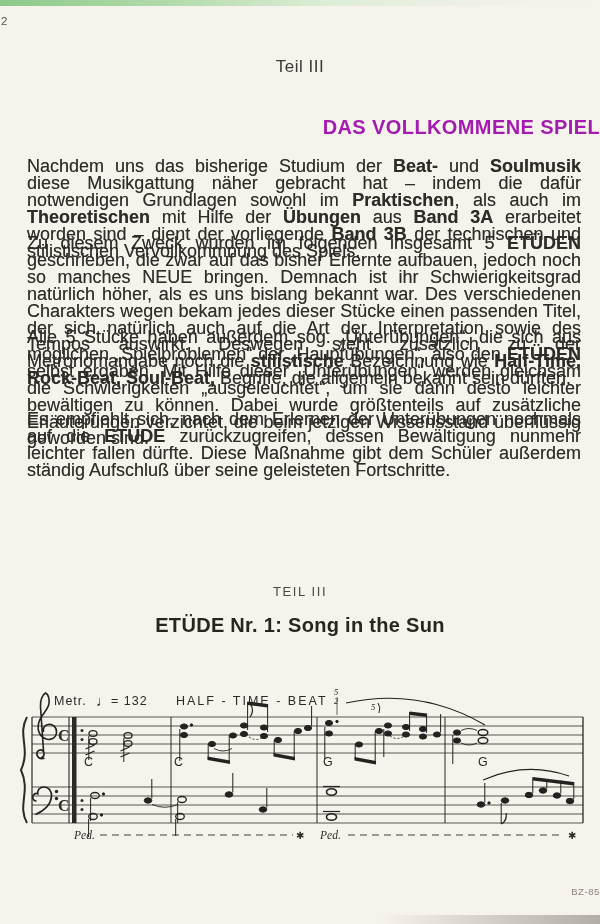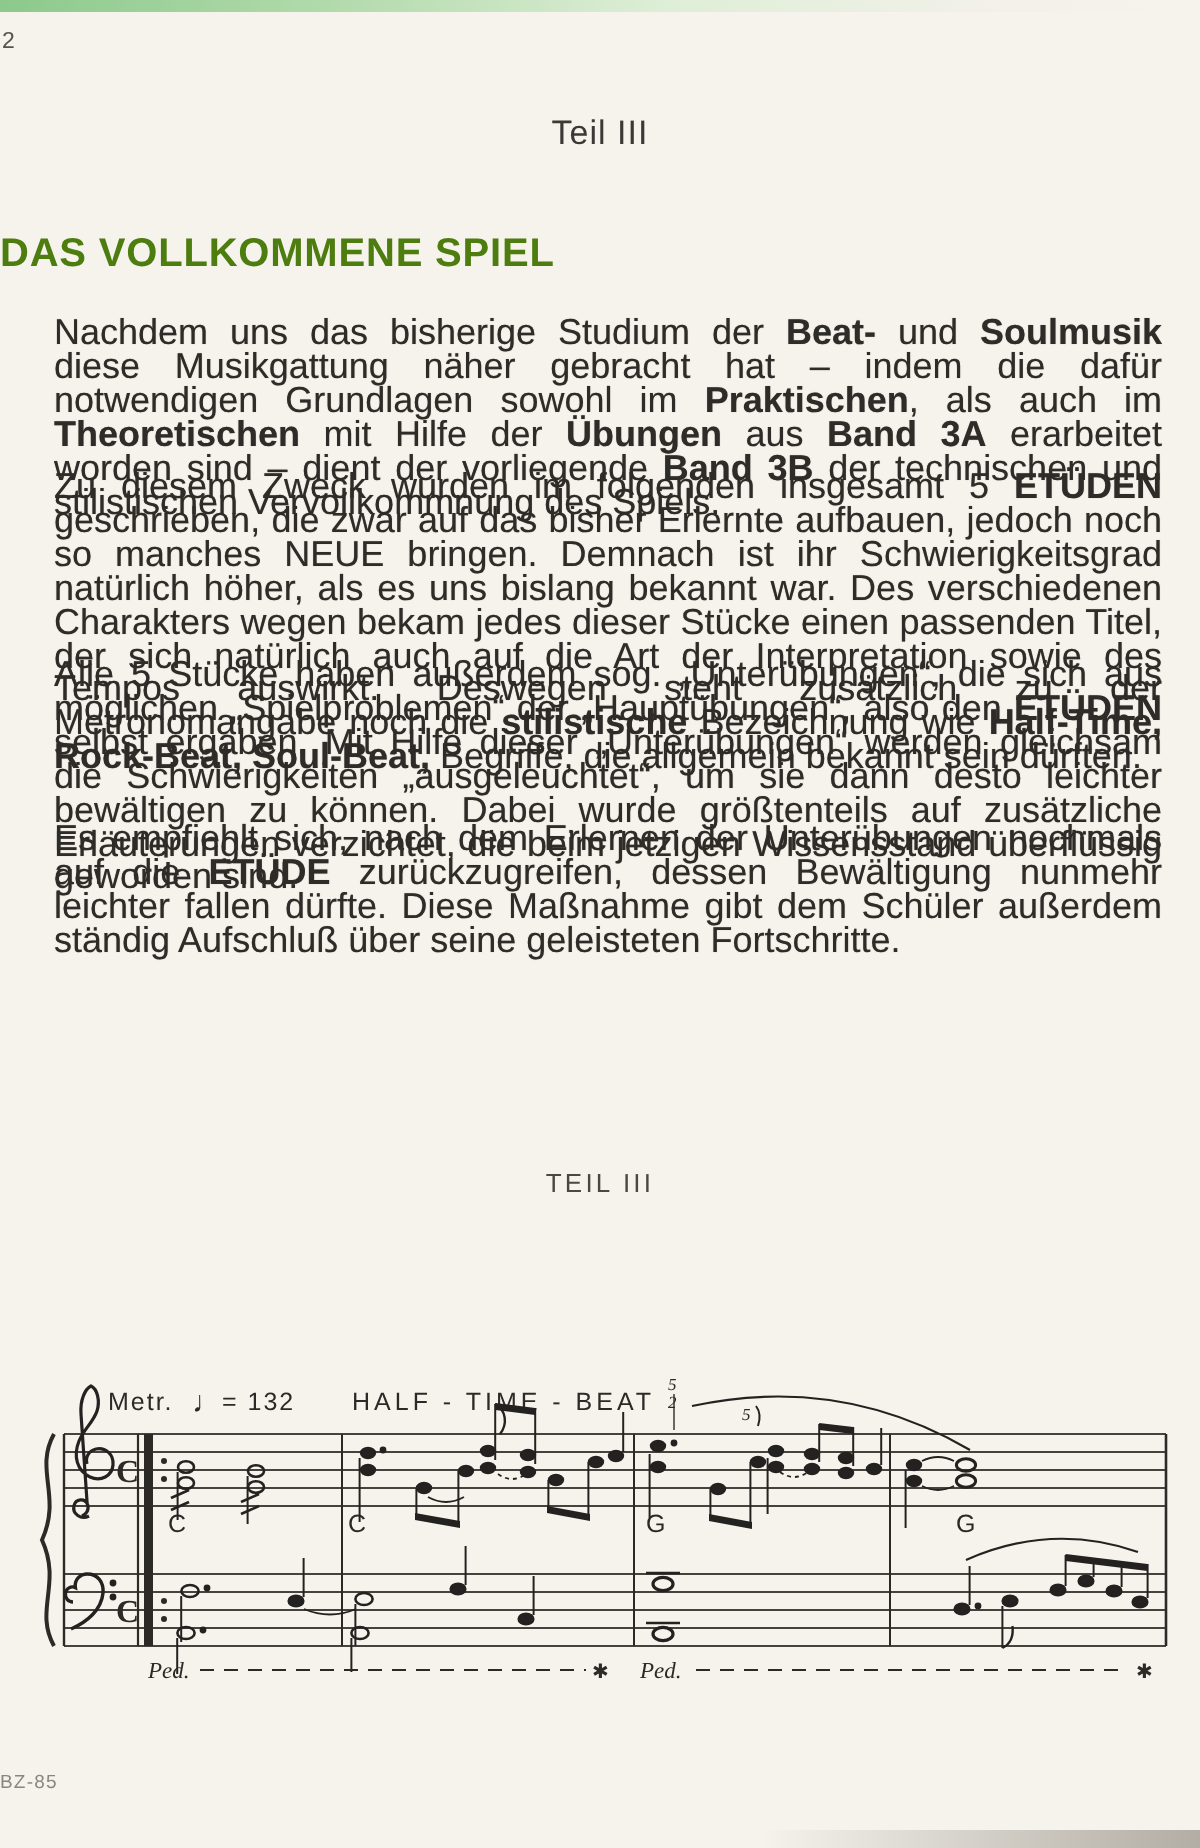--- a/index.html
+++ b/index.html
@@ -8,35 +8,35 @@
     background:#f6f3ec;overflow:hidden;
     font-family:"Liberation Sans",sans-serif;color:#2e2c28;
   }
   .scan-strip-top{position:absolute;top:0;left:0;right:0;height:6px;
     background:linear-gradient(to right,#8cc98b 0%,#b5dcae 30%,#ddeed6 55%,#f2f1e8 82%,#f6f3ec 100%);}
   .scan-smudge-bottom{position:absolute;right:0;bottom:0;width:220px;height:9px;
     background:linear-gradient(to left,rgba(110,104,94,.5),rgba(110,104,94,0));}
   .page-number{position:absolute;top:15px;left:1px;font-size:11.5px;color:#55534e;}
   .h-teil-top{position:absolute;top:57px;left:0;right:0;text-align:center;
     font-size:17px;font-weight:400;color:#3a3936;letter-spacing:.5px;}
-  .h-main{position:absolute;top:116px;left:0;right:0;text-align:left;
-    font-size:20px;font-weight:700;color:#4d7c0f;letter-spacing:.4px;}
+  .h-main{position:absolute;top:116px;left:0;right:0;text-align:right;
+    font-size:20px;font-weight:700;color:#a21caf;letter-spacing:.4px;}
   .body-text p{
     position:absolute;left:27px;width:554px;margin:0;
     font-size:18px;line-height:16.9px;text-align:justify;
     color:#2e2c28;text-shadow:0 0 .4px rgba(45,43,38,.5);
   }
   .p1{top:158px;} .p2{top:235px;} .p3{top:329px;} .p4{top:411px;}
   .h-teil-mid{position:absolute;top:584px;left:0;right:0;text-align:center;
     font-size:13px;font-weight:400;color:#4a4843;letter-spacing:1.6px;}
   .h-etude{position:absolute;top:614px;left:0;right:0;text-align:center;
     font-size:20px;font-weight:700;color:#26251f;letter-spacing:.3px;}
   .music-wrap{position:absolute;top:685px;left:0;width:551px;height:200px;}
   .music-wrap svg{display:block;width:600px;height:200px;}
-  .footer-code{position:absolute;top:886px;left:0;right:0;text-align:left;
+  .footer-code{position:absolute;top:886px;left:0;right:0;text-align:right;
     font-size:9.5px;color:#8a867e;letter-spacing:.6px;}
   svg text{fill:#2b2a27;}
   .t-tempo{font-size:12.5px;letter-spacing:1px;}
   .t-tempo-note{font-size:15px;}
   .t-style{font-size:12.5px;letter-spacing:2px;}
   .t-chord{font-size:12.5px;}
   .t-ped{font-family:"Liberation Serif",serif;font-style:italic;font-size:11.5px;}
   .t-ast{font-size:10px;}
   .t-finger{font-family:"Liberation Serif",serif;font-style:italic;font-size:8.5px;}
   .t-timesig{font-family:"Liberation Serif",serif;font-weight:700;font-size:16px;}
@@ -53,20 +53,21 @@
   <div class="h-main">DAS VOLLKOMMENE SPIEL</div>
 
   <div class="body-text">
     <p class="p1">Nachdem uns das bisherige Studium der <b>Beat-</b> und <b>Soulmusik</b> diese Musikgattung näher gebracht hat – indem die dafür notwendigen Grundlagen sowohl im <b>Praktischen</b>, als auch im <b>Theoretischen</b> mit Hilfe der <b>Übungen</b> aus <b>Band 3A</b> erarbeitet worden sind – dient der vorliegende <b>Band 3B</b> der technischen und stilistischen Vervollkommnung des Spiels.</p>
     <p class="p2">Zu diesem Zweck wurden im folgenden insgesamt 5 <b>ETÜDEN</b> geschrieben, die zwar auf das bisher Erlernte aufbauen, jedoch noch so manches NEUE bringen. Demnach ist ihr Schwierigkeitsgrad natürlich höher, als es uns bislang bekannt war. Des verschiedenen Charakters wegen bekam jedes dieser Stücke einen passenden Titel, der sich natürlich auch auf die Art der Interpretation sowie des Tempos auswirkt. Deswegen steht zusätzlich zu der Metronomangabe noch die <b>stilistische</b> Bezeichnung wie <b>Half-Time, Rock-Beat, Soul-Beat,</b> Begriffe, die allgemein bekannt sein dürften.</p>
     <p class="p3">Alle 5 Stücke haben außerdem sog. „Unterübungen“, die sich aus möglichen „Spielproblemen“ der „Hauptübungen“, also den <b>ETÜDEN</b> selbst ergaben. Mit Hilfe dieser „Unterübungen“ werden gleichsam die Schwierigkeiten „ausgeleuchtet“, um sie dann desto leichter bewältigen zu können. Dabei wurde größtenteils auf zusätzliche Erläuterungen verzichtet, die beim jetzigen Wissensstand überflüssig geworden sind.</p>
     <p class="p4">Es empfiehlt sich, nach dem Erlernen der Unterübungen nochmals auf die <b>ETÜDE</b> zurückzugreifen, dessen Bewältigung nunmehr leichter fallen dürfte. Diese Maßnahme gibt dem Schüler außerdem ständig Aufschluß über seine geleisteten Fortschritte.</p>
   </div>
 
   <div class="h-teil-mid">TEIL III</div>
+  <div class="h-etude">ETÜDE Nr. 1: Song in the Sun</div>
 
   <div class="music-wrap">
     <svg viewBox="0 0 600 200" xmlns="http://www.w3.org/2000/svg">
 
       <text class="t-tempo" x="54" y="20">Metr.</text>
       <text class="t-tempo-note" x="96" y="21">♩</text>
       <text class="t-tempo" x="111" y="20">= 132</text>
       <text class="t-style" x="176" y="20">HALF - TIME - BEAT</text>
 
       <g stroke="#45433e" stroke-width="0.9">

